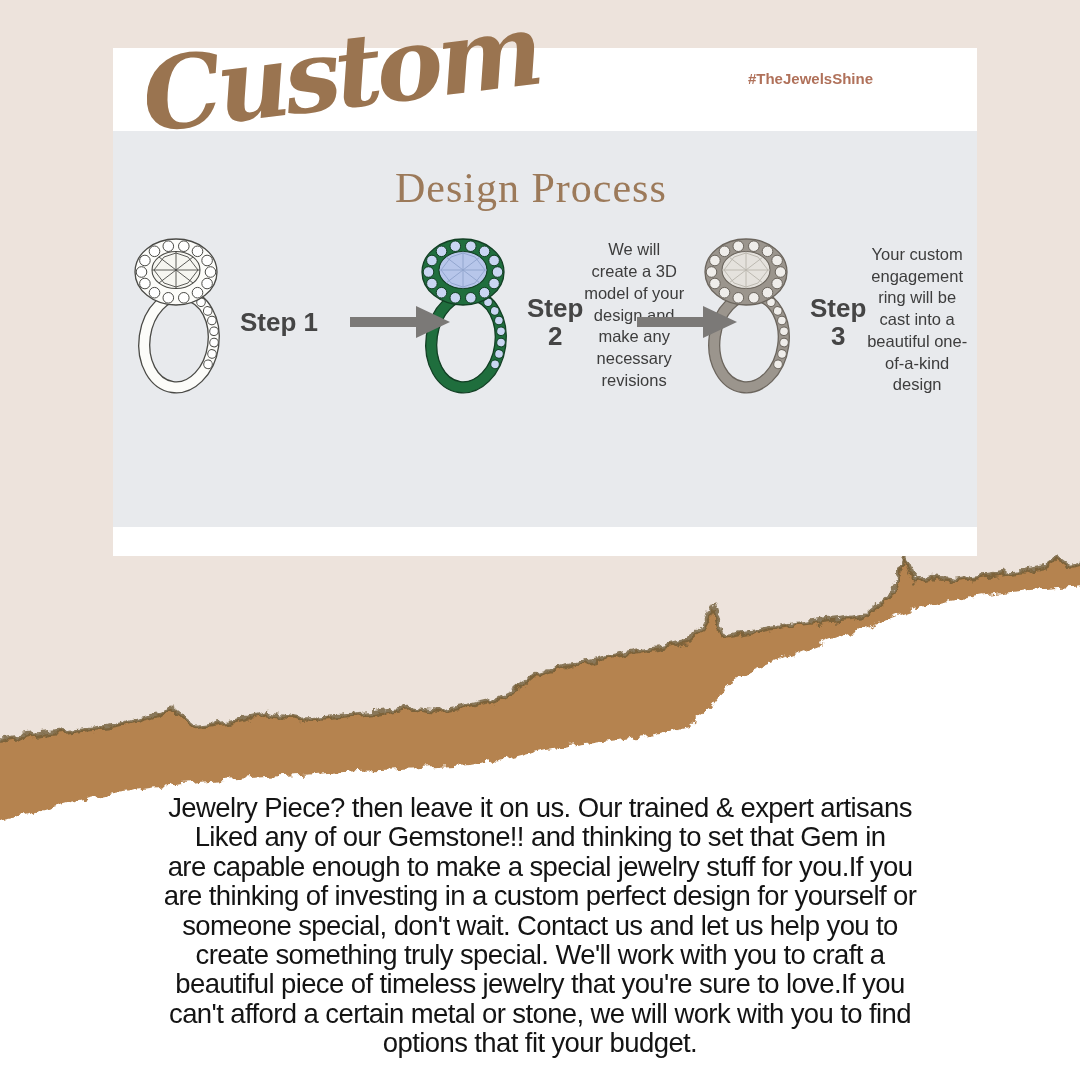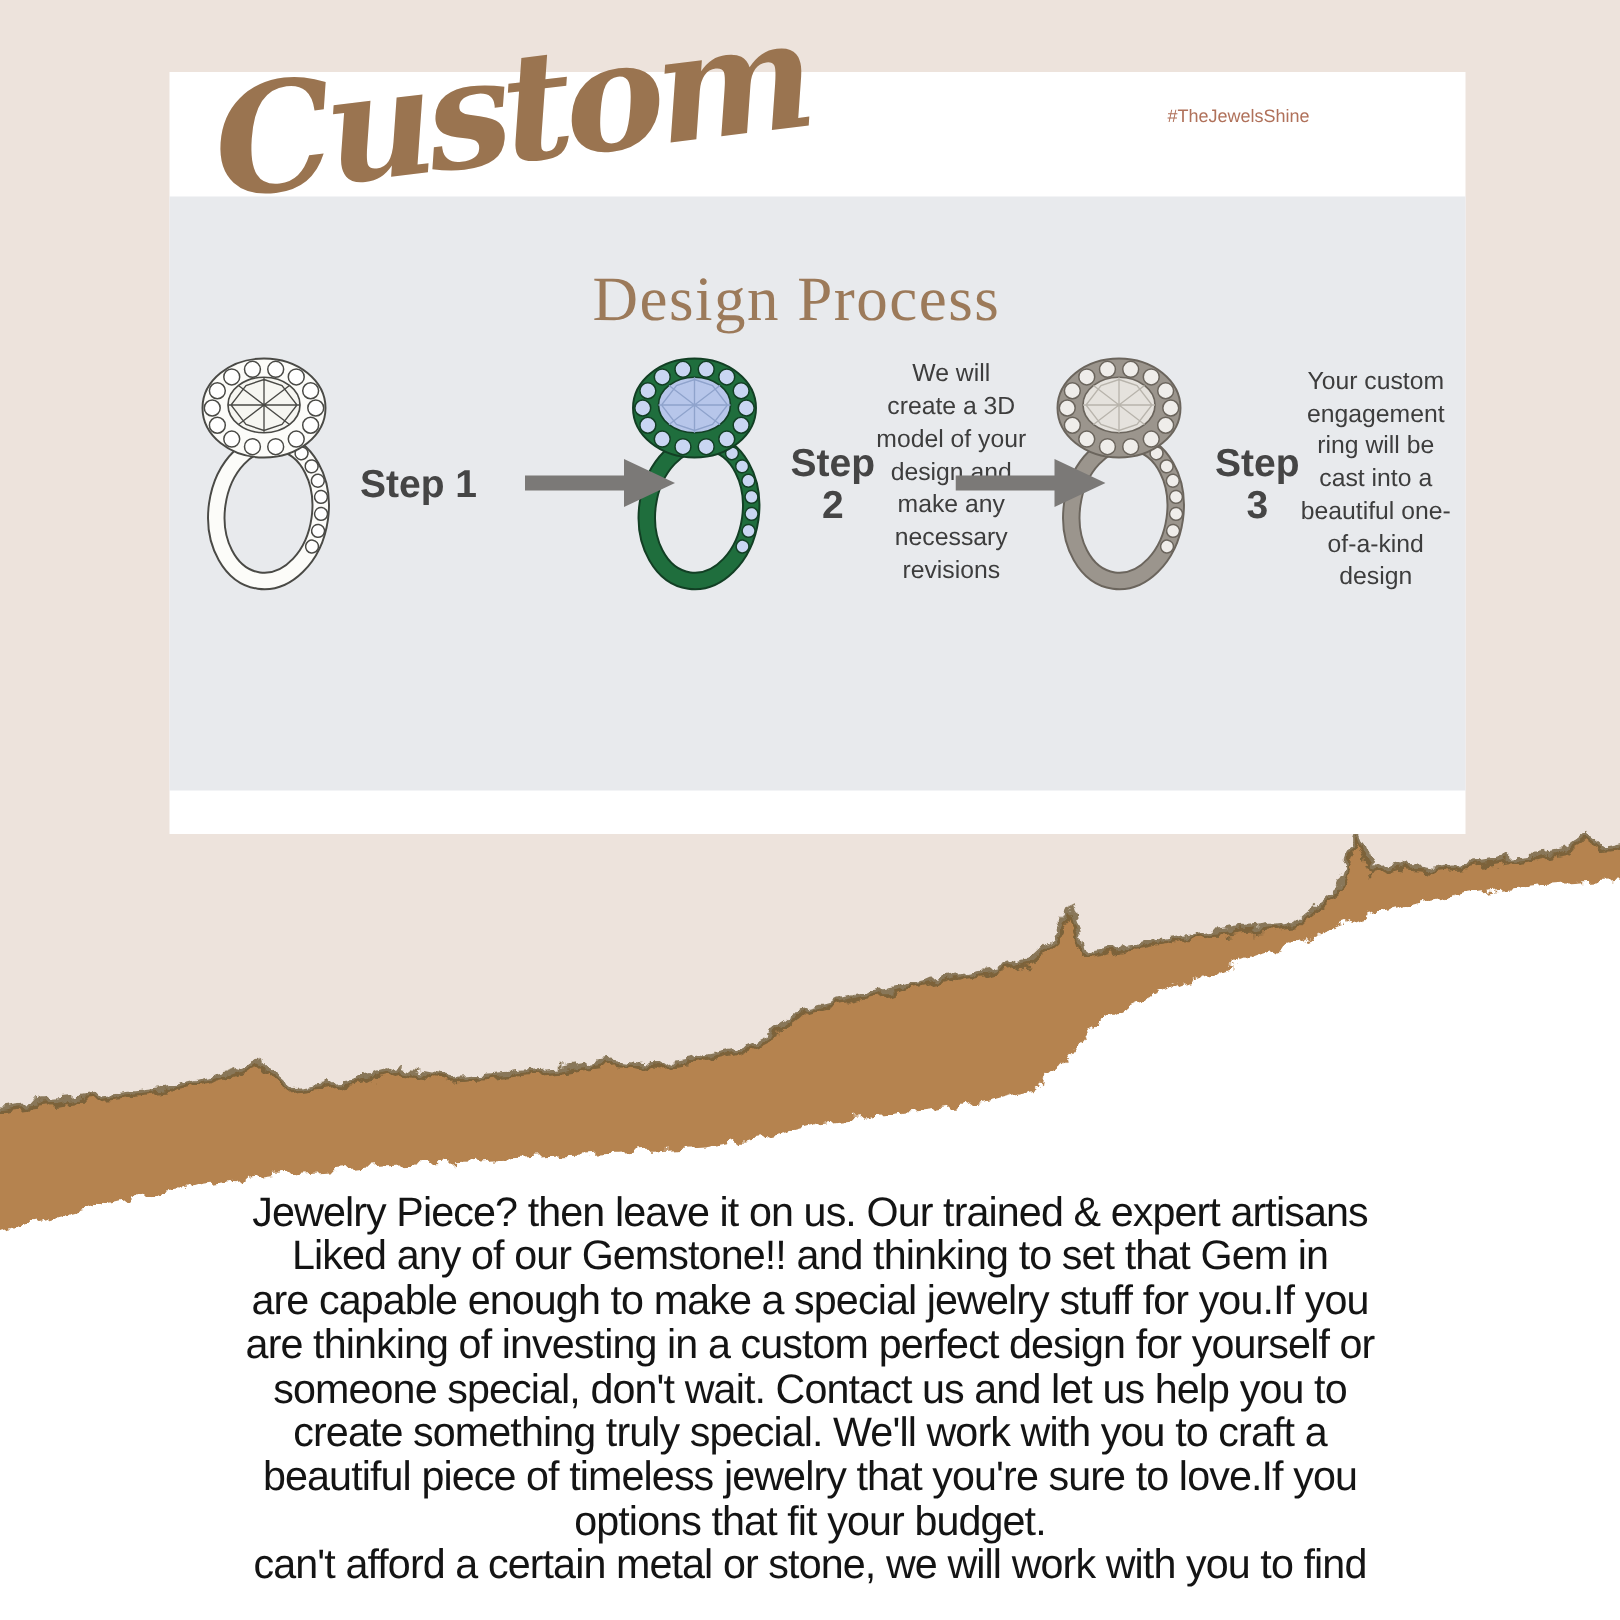--- a/index.html
+++ b/index.html
@@ -22,27 +22,27 @@
     position:absolute;left:0;top:83px;width:864px;height:396px;
     background:var(--panel_bg,#e8eaed);
   }
   .script-title{
     position:absolute;left:30px;top:-10px;width:480px;
     font-family:"DejaVu Serif", serif;font-style:italic;font-weight:bold;
     font-size:100px;letter-spacing:-5px;color:var(--title_brown,#9a7450);
     transform:rotate(-7deg);transform-origin:left center;z-index:3;
   }
   .sub-title{
-    position:absolute;left:282px;top:128px;z-index:3;
+    position:absolute;left:282px;top:116px;z-index:3;
     font-family:"Liberation Serif", serif;
     font-size:42px;letter-spacing:1px;color:var(--subtitle_brown,#9c7a5a);
   }
   .hashtag{
     position:absolute;right:104px;top:22px;z-index:3;
-    font-size:12px;font-weight:normal;color:var(--hashtag_color,#b0715a);
+    font-size:15px;font-weight:bold;color:var(--hashtag_color,#b0715a);
   }
   
   .step-col{
     position:absolute;top:178px;width:280px;z-index:2;
     display:flex;flex-direction:row;align-items:center;text-align:center;
   }
   .step-col.c1{left:5px;}
   .step-col.c2{left:292px;}
   .step-col.c3{left:575px;}
   .ring-svg{width:122px;height:172px;display:block;}
@@ -167,15 +167,15 @@
 </div>
 
 <div class="body-copy">
     <div>Jewelry Piece? then leave it on us. Our trained &amp; expert artisans</div>
     <div>Liked any of our Gemstone!! and thinking to set that Gem in</div>
     <div>are capable enough to make a special jewelry stuff for you.If you</div>
     <div>are thinking of investing in a custom perfect design for yourself or</div>
     <div>someone special, don't wait. Contact us and let us help you to</div>
     <div>create something truly special. We'll work with you to craft a</div>
     <div>beautiful piece of timeless jewelry that you're sure to love.If you</div>
+    <div>can't afford a certain metal or stone, we will work with you to find</div>
     <div>options that fit your budget.</div>
-    <div>can't afford a certain metal or stone, we will work with you to find</div>
   </div>
 
 </body></html>

